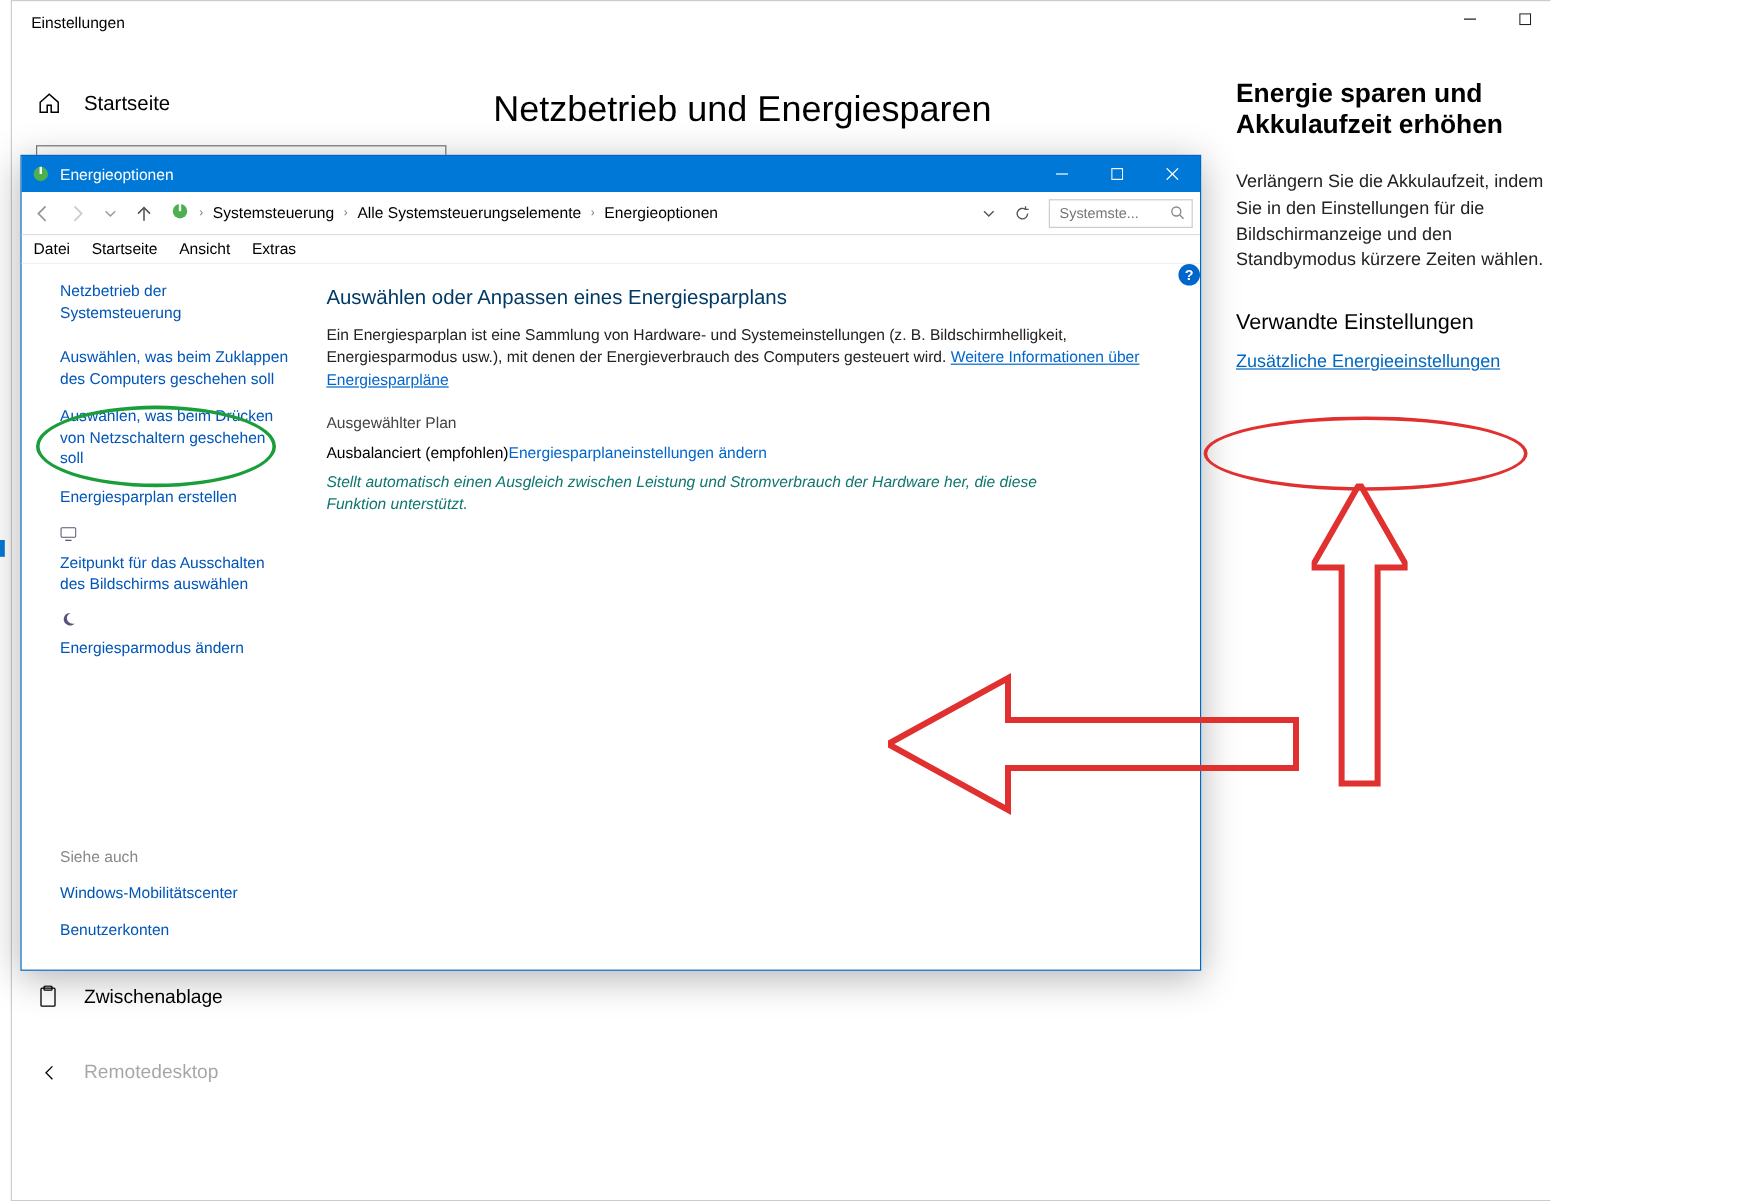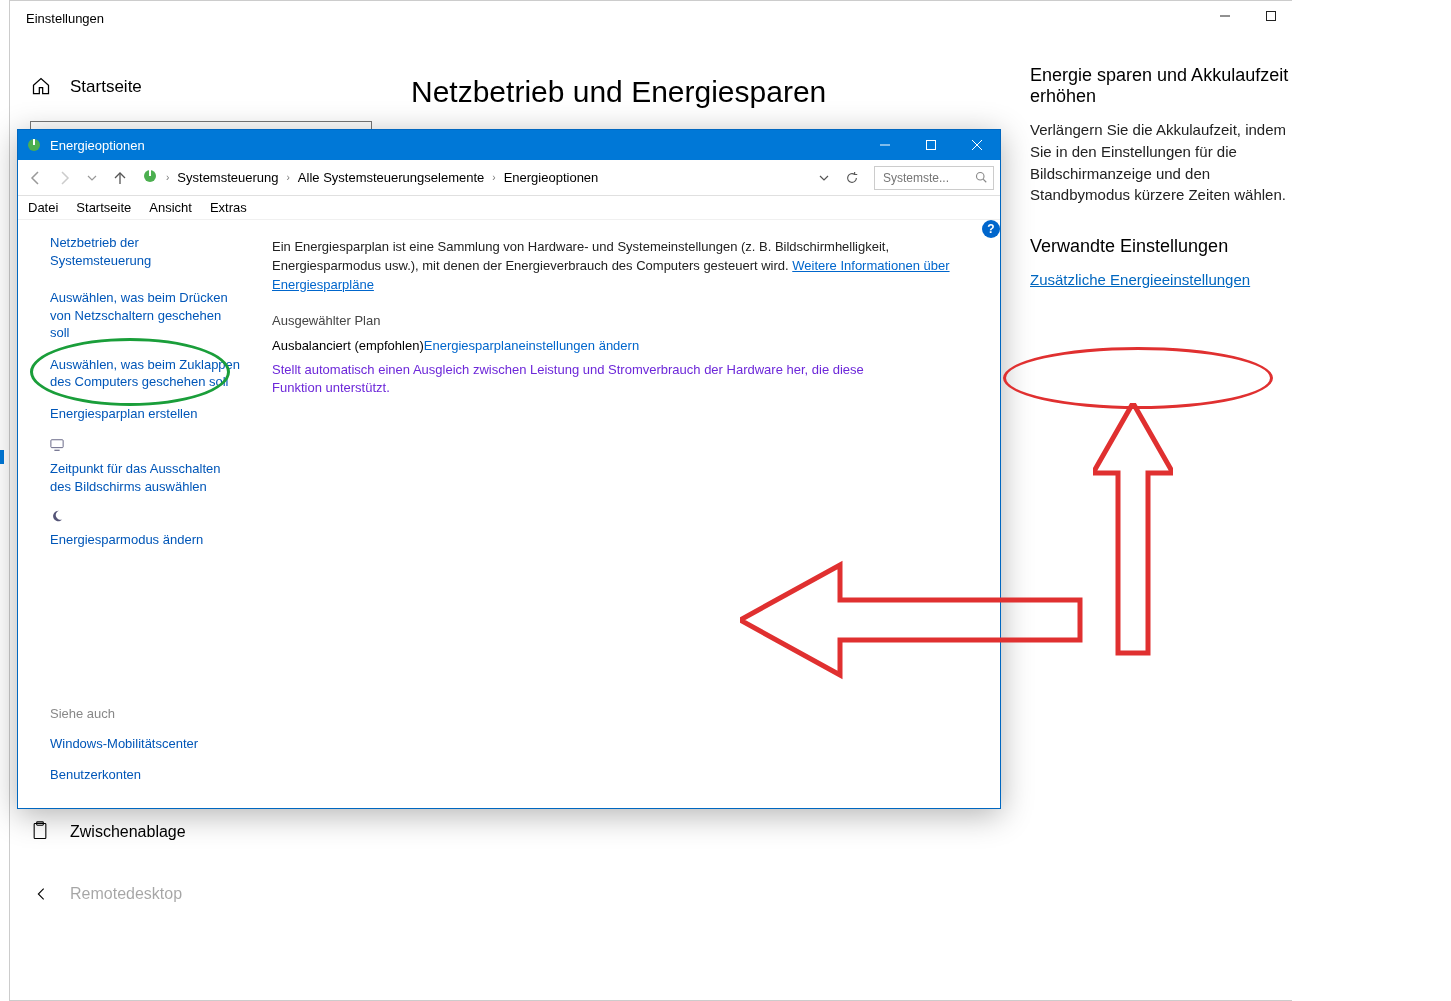--- a/index.html
+++ b/index.html
@@ -19,21 +19,21 @@
   .nav-home-text { font-size:17px; }
   .nav-search-box { width:342px; height:38px; border:1px solid #777; display:flex; align-items:center; padding:0 8px; margin-top:4px; }
   .nav-search-box input { flex:1; border:none; outline:none; font-size:15px; font-style:italic; color:#666; background:transparent; }
   .nav-item { display:flex; align-items:center; padding:10px 0; margin-top:12px; }
   .nav-item .ico { width:22px; height:22px; margin-right:18px; }
   .nav-item-text { font-size:16px; }
   .settings-main { flex:1; padding:30px 30px 0 6px; display:flex; }
   .settings-content-left { flex:1; }
   .settings-page-title { font-size:30px; font-weight:500; margin:10px 0 30px 0; }
   .settings-right { width:300px; padding-left:20px; }
-  .related-heading { font-size:18px; margin-bottom:12px; }
+  .related-heading { font-size:22px; margin-bottom:24px;font-weight:bold; }
   .related-text { font-size:15px; color:#222; line-height:1.45; margin-bottom:30px; }
   .related-link { color:#0067c0; font-size:15px; }
   .sub-heading { font-size:18px; margin:30px 0 14px 0; }
 
   
   .annotation-ellipse-red { position:absolute; border:3px solid #e03030; border-radius:50%; pointer-events:none; }
   .annotation-ellipse-green { position:absolute; border:3px solid #1a9e3a; border-radius:50%; pointer-events:none; }
   .annotation-arrow { position:absolute; pointer-events:none; }
 
   
@@ -63,21 +63,21 @@
   .cp-sidebar .bullet-row .bico { width:14px; height:14px; flex-shrink:0; margin-top:2px; }
   .cp-sidebar-footer { margin-top:auto; padding-top:20px; }
   .cp-sidebar-footer .see-also { color:#888; font-size:13px; margin-bottom:14px; }
 
   .cp-content { flex:1; padding:18px 40px 10px 14px; font-size:13px; position:relative; }
   .cp-heading { color:#003a66; font-size:17px; margin-bottom:12px; }
   .cp-desc { line-height:1.45; color:#222; }
   .cp-desc a { color:#0066cc; text-decoration:underline; }
   .cp-subheading { margin-top:18px; margin-bottom:10px; color:#444; }
   .cp-plan-row { display:flex; justify-content:flex-start; align-items:center; }
-  .cp-plan-desc { margin-top:8px; color:#6d28d9; line-height:1.45; max-width:640px; }
+  .cp-plan-desc { margin-top:8px; color:#0f766e; line-height:1.45; max-width:640px;font-style:italic; }
   .cp-help-icon { position:absolute; right:0px; top:0px; width:18px; height:18px; background:#0066cc; border-radius:50%; color:#fff; text-align:center; font-size:12px; font-weight:bold; line-height:18px; }
   a.cp-link { color:#0066cc; text-decoration:none; }
 
   .left-blue-marker { position:absolute; left:0; top:450px; width:4px; height:14px; background:#0078d7; }
 </style>
 </head>
 <body>
 
 <div class="root">
 
@@ -250,22 +250,22 @@
     <div class="cp-menubar">
       <span>Datei</span>
       <span>Startseite</span>
       <span>Ansicht</span>
       <span>Extras</span>
     </div>
 
     <div class="cp-body">
       <div class="cp-sidebar">
         <a href="#" class="home">Netzbetrieb der Systemsteuerung</a>
+        <a href="#">Auswählen, was beim Zuklappen des Computers geschehen soll</a>
         <a href="#">Auswählen, was beim Drücken von Netzschaltern geschehen soll</a>
-        <a href="#">Auswählen, was beim Zuklappen des Computers geschehen soll</a>
         <a href="#">Energiesparplan erstellen</a>
         <div class="bullet-row">
           <span class="bico">
             <svg viewBox="0 0 16 16">
                 <rect x="1" y="2" width="14" height="9" rx="1" fill="none" stroke="#557" stroke-width="1"></rect>
                 <line x1="5" y1="14" x2="11" y2="14" stroke="#557" stroke-width="1.2"></line>
               </svg>
           </span>
           <a href="#" style="margin:0">Zeitpunkt für das Ausschalten des Bildschirms auswählen</a>
         </div>
@@ -280,20 +280,21 @@
 
         <div class="cp-sidebar-footer">
           <div class="see-also">Siehe auch</div>
           <a href="#">Windows-Mobilitätscenter</a>
           <a href="#">Benutzerkonten</a>
         </div>
       </div>
 
       <div class="cp-content">
         <div class="cp-help-icon">?</div>
+        <div class="cp-heading">Auswählen oder Anpassen eines Energiesparplans</div>
         <div class="cp-desc">
           <span>Ein Energiesparplan ist eine Sammlung von Hardware- und Systemeinstellungen (z. B. Bildschirmhelligkeit, Energiesparmodus usw.), mit denen der Energieverbrauch des Computers gesteuert wird. </span><a href="#">Weitere Informationen über Energiesparpläne</a>
         </div>
         <div class="cp-subheading">Ausgewählter Plan</div>
         <div class="cp-plan-row">
           <span>Ausbalanciert (empfohlen)</span>
           <a href="#" class="cp-link">Energiesparplaneinstellungen ändern</a>
         </div>
         <div class="cp-plan-desc">Stellt automatisch einen Ausgleich zwischen Leistung und Stromverbrauch der Hardware her, die diese Funktion unterstützt.</div>
       </div>

